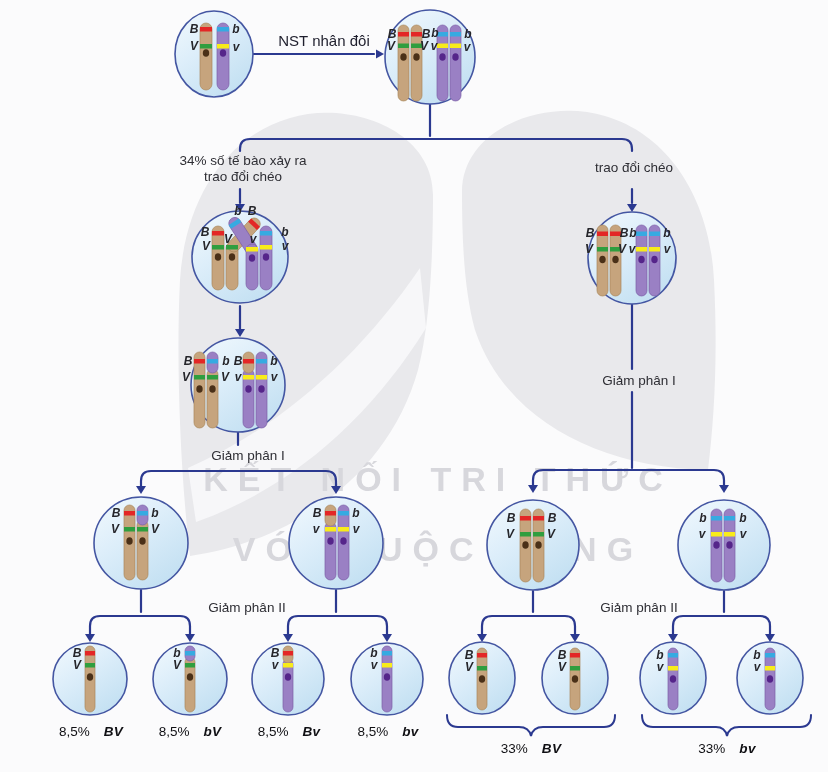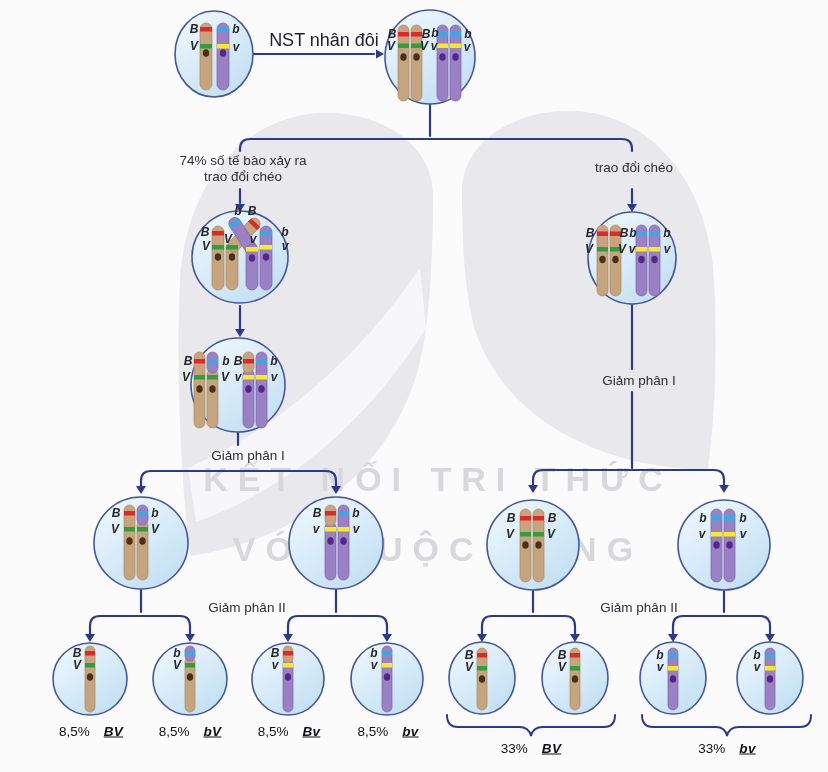--- a/index.html
+++ b/index.html
@@ -16,26 +16,26 @@
   .rp{fill:var(--purple);stroke:var(--purple-edge);stroke-width:.7;}
   .bR{fill:var(--band-red);} .bG{fill:var(--band-green);}
   .bB{fill:var(--band-blue);} .bY{fill:var(--band-yellow);}
   .dB{fill:var(--cen-brown);} .dP{fill:var(--cen-purple);}
   .wm{fill:#e9e9ec;} .wmCut{fill:#f7f7f9;}
   .wmtext{fill:#d7d7dc;font-weight:700;font-size:34px;letter-spacing:10px;
           font-family:"Liberation Sans",sans-serif;}
   
   .lbl{position:absolute;transform:translate(-50%,-50%);text-align:center;
        color:#2e2e34;font-size:13.5px;line-height:15.5px;white-space:nowrap;z-index:3;}
-  .nst{font-size:18px;color:#1e1e2c;}
+  .nst{font-size:15px;color:#1e1e2c;}
   .gene{position:absolute;transform:translate(-50%,-50%);font-style:italic;
         font-size:12px;font-weight:600;color:#26262b;z-index:4;line-height:12px;}
   .result{position:absolute;transform:translate(-50%,-50%);font-size:13.5px;
           color:#101014;white-space:nowrap;z-index:3;}
-  .result .g{font-style:italic;font-weight:700;text-decoration:underline;
+  .result .g{font-style:italic;font-weight:700;
              letter-spacing:.3px;margin-left:14px;}
 </style>
 </head>
 <body>
 
 <div id="stage">
 
 <svg class="diagram" width="828" height="772" viewBox="0 0 828 772">
   <defs>
     <linearGradient id="cellGrad" x1="0" y1="0" x2="0.7" y2="1">
@@ -308,21 +308,21 @@
     <rect class="rp" x="765" y="648" width="10" height="62" rx="5"></rect>
     <rect class="bB" x="765" y="653" width="10" height="4.5"></rect>
         <rect class="bY" x="765" y="666" width="10" height="4.5"></rect>
     <ellipse class="dP" cx="770" cy="679" rx="3.2" ry="3.8"></ellipse>
   </g>
 </svg>
 
 <div class="lbl nst" style="left:324px;top:41px;">NST nhân đôi</div>
 
 <div class="lbl" style="left:243px;top:168px;">
-  <div>74% số tế bào xảy ra</div>
+  <div>34% số tế bào xảy ra</div>
   <div>trao đổi chéo</div>
 </div>
 
 <div class="lbl" style="left:634px;top:168px;">
   <div>trao đổi chéo</div>
 </div>
 
 <div class="lbl" style="left:248px;top:456px;">Giảm phân I</div>
 <div class="lbl" style="left:639px;top:381px;">Giảm phân I</div>
 <div class="lbl" style="left:247px;top:608px;">Giảm phân II</div>

